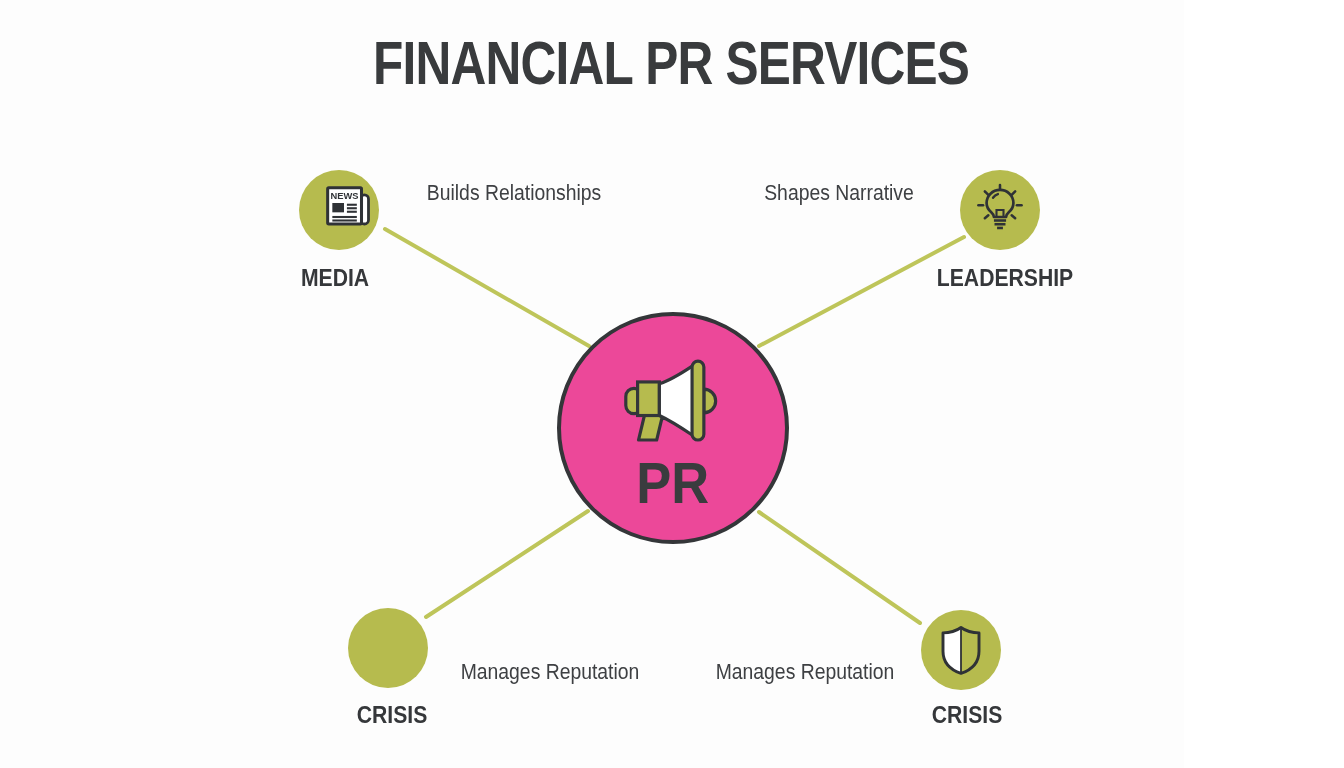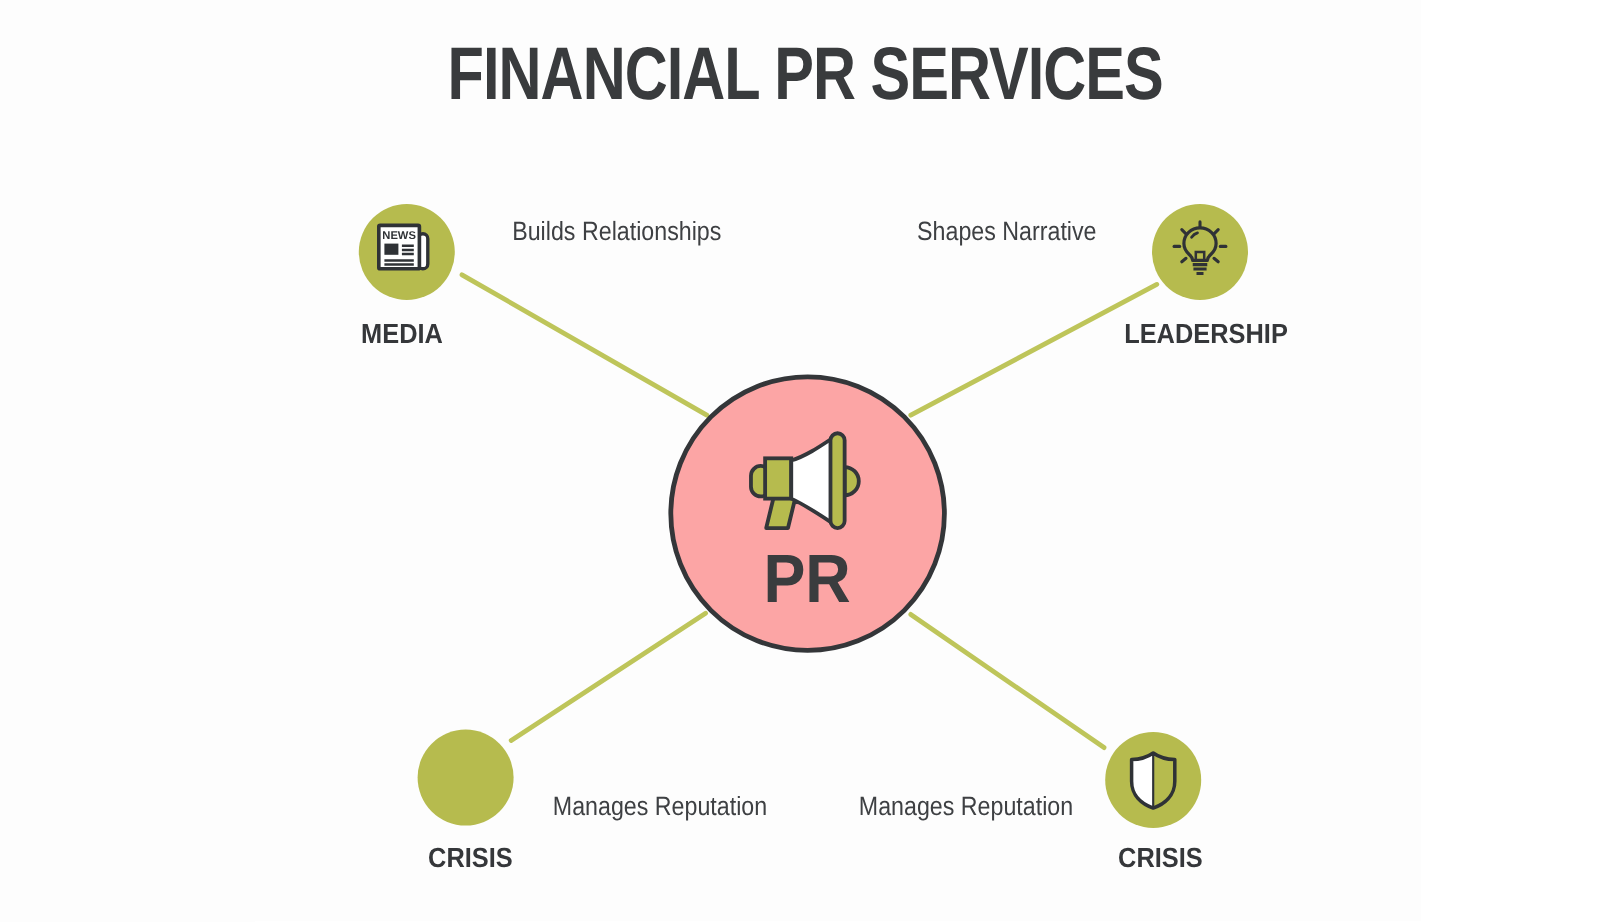--- a/index.html
+++ b/index.html
@@ -17,40 +17,40 @@
     font-size:62px;font-weight:700;
     letter-spacing:-1px;
     color:#393b3d;
     white-space:nowrap;
   }
   svg.lines{position:absolute;left:0;top:0;z-index:1;}
   .hub{
     position:absolute;
     left:557px;top:312px;
     width:224px;height:224px;
-    background:#fca5a5;
+    background:#ec4899;
     border:4px solid #343639;
     border-radius:50%;
     z-index:2;
     display:flex;flex-direction:column;align-items:center;
   }
   .hub-label{
     font-size:57px;font-weight:700;color:#3a3c3e;
     transform:scaleX(0.92);
     margin-top:2px;
     letter-spacing:0px;
   }
   .node-circle{
     position:absolute;
     width:80px;height:80px;border-radius:50%;
     background:#b6bb4e;
     z-index:2;
     display:flex;align-items:center;justify-content:center;
   }
-  .node-circle.media{left:299px;top:170px;}
+  .node-circle.media{left:299px;top:170px;justify-content:flex-end;}
   .node-circle.leadership{left:960px;top:170px;}
   .node-circle.crisis-left{left:348px;top:608px;}
   .node-circle.crisis-right{left:921px;top:610px;}
   .node-label{
     position:absolute;
     transform:translate(-50%,-50%) scaleX(0.92);
     font-size:23px;font-weight:700;color:#35373a;
     white-space:nowrap;z-index:2;
   }
   .node-label.media{left:335px;top:278px;}

